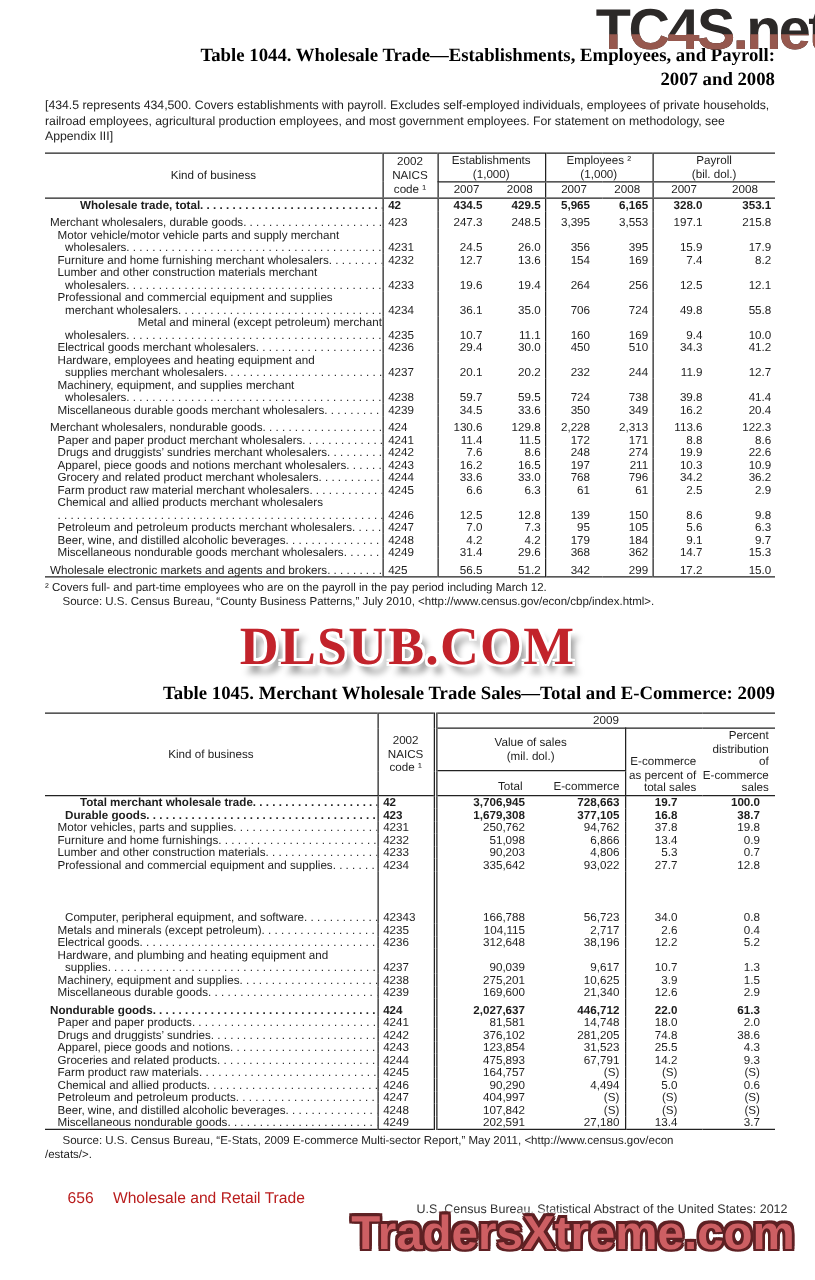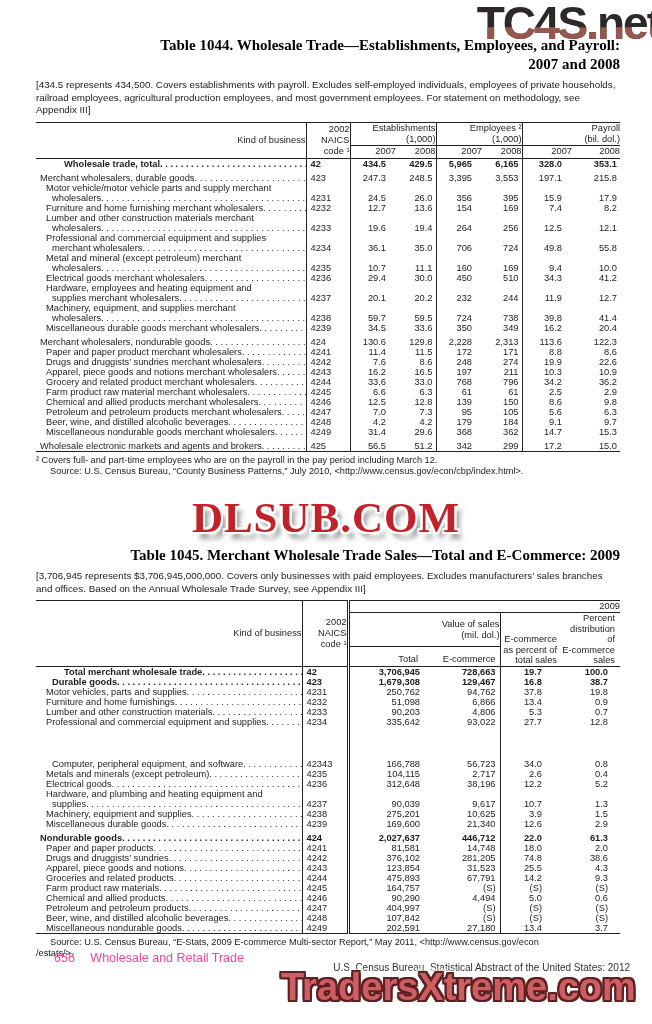--- a/index.html
+++ b/index.html
@@ -11,21 +11,21 @@
 
   .tbl-title{font-family:"Liberation Serif",serif;font-weight:bold;font-size:15px;
              line-height:19px;margin:0 0 5px 0;color:#000;text-align:right;}
   .note{font-size:9.8px;line-height:12.6px;margin:0 0 5px 0;color:#222;}
 
   table{border-collapse:collapse;width:584px;table-layout:fixed;}
   .dtbl{border-top:1px solid #222;border-bottom:1px solid #222;}
   td{padding:0;font-size:9.3px;color:#1d1d1d;}
   thead td{text-align:center;vertical-align:middle;line-height:11px;}
   tbody td{vertical-align:bottom;line-height:10px;}
-  .hb{border-bottom:1px solid #222;text-align:right;}
+  .hb{border-bottom:1px solid #222;}
   .gl{border-left:1px solid #222;}
   .dl{border-left:3px double #222;}
   .hg div{line-height:11px;}
   .hn div{line-height:11px;}
   .hp{text-align:right;vertical-align:bottom;padding-right:5px;}
   .hp div{line-height:10.5px;}
   .hy{padding-bottom:1px;}
   .hy45{text-align:right;vertical-align:bottom;padding-bottom:1px;}
   .hyt{padding-right:10px;}
   .hye{padding-right:4px;}
@@ -60,21 +60,21 @@
           font-family:"Liberation Serif",serif;font-weight:bold;font-size:43px;letter-spacing:1px;
           color:#c2232b;white-space:nowrap;
           text-shadow:-2px -2px 0 #fff,2px -2px 0 #fff,-2px 2px 0 #fff,2px 2px 0 #fff,
                       -2px 0 0 #fff,2px 0 0 #fff,0 -2px 0 #fff,0 2px 0 #fff,5px 7px 5px #9b9b9b;}
   #wm-bot{position:absolute;top:966px;left:281px;z-index:30;font-weight:bold;font-size:38px;
           letter-spacing:0px;color:#cd5f63;white-space:nowrap;
           text-shadow:-2px -2px 0 #5e2023,2px -2px 0 #5e2023,-2px 2px 0 #5e2023,2px 2px 0 #5e2023,
                       -2px 0 0 #5e2023,2px 0 0 #5e2023,0 -2px 0 #5e2023,0 2px 0 #5e2023,
                       -4px -4px 3px #fff,4px -4px 3px #fff,-4px 4px 3px #fff,4px 4px 3px #fff;}
 
-  #page-footer-left{position:absolute;left:54px;top:951px;font-size:12.5px;color:#ec4899;}
+  #page-footer-left{position:absolute;left:54px;top:951px;font-size:12.5px;color:#b91c1c;}
   #page-footer-left .pgnum{margin-right:12px;}
   #source-line{position:absolute;right:22px;top:962px;font-size:10px;color:#333;z-index:5;}
 </style>
 </head>
 <body>
 
 <div class="page">
 
   <div id="wm-top">
     <span class="w1">TC4S.net</span>
@@ -218,21 +218,21 @@
             <td class="nc gl">4234</td>
             <td class="num n07 gl">36.1</td>
             <td class="num n08">35.0</td>
             <td class="num n07 gl">706</td>
             <td class="num n08">724</td>
             <td class="num n07 gl">49.8</td>
             <td class="num n08">55.8</td>
           </tr>
           <tr class="">
             <td class="kc">
-              <div style="padding-left: 10px;">Metal and mineral (except petroleum) merchant</div>
+              <div style="padding-left: 10px; text-align: right;">Metal and mineral (except petroleum) merchant</div>
               <div class="lead" style="padding-left: 16px;">
                 <span class="lt">wholesalers</span>
                 <span class="ld"></span>
               </div>
             </td>
             <td class="nc gl">4235</td>
             <td class="num n07 gl">10.7</td>
             <td class="num n08">11.1</td>
             <td class="num n07 gl">160</td>
             <td class="num n08">169</td>
@@ -386,21 +386,21 @@
             <td class="nc gl">4245</td>
             <td class="num n07 gl">6.6</td>
             <td class="num n08">6.3</td>
             <td class="num n07 gl">61</td>
             <td class="num n08">61</td>
             <td class="num n07 gl">2.5</td>
             <td class="num n08">2.9</td>
           </tr>
           <tr class="">
             <td class="kc">
-              <div class="lead" style="padding-left: 10px;">
+              <div class="lead" style="padding-left: 10px; flex-direction: column;">
                 <span class="lt">Chemical and allied products merchant wholesalers</span>
                 <span class="ld"></span>
               </div>
             </td>
             <td class="nc gl">4246</td>
             <td class="num n07 gl">12.5</td>
             <td class="num n08">12.8</td>
             <td class="num n07 gl">139</td>
             <td class="num n08">150</td>
             <td class="num n07 gl">8.6</td>
@@ -472,21 +472,20 @@
     <div class="fns" id="fn44">
         <div>² Covers full- and part-time employees who are on the payroll in the pay period including March 12.</div>
         <div class="ind">Source: U.S. Census Bureau, “County Business Patterns,” July 2010, &lt;http://www.census.gov/econ/cbp/index.html&gt;.</div>
       </div>
   </div>
 
   <div id="wm-mid">DLSUB.COM</div>
 
   <div class="sec" id="sec45">
     <h2 class="tbl-title">Table 1045. Merchant Wholesale Trade Sales—Total and E-Commerce: 2009</h2>
-    <p class="note">[3,706,945 represents $3,706,945,000,000. Covers only businesses with paid employees. Excludes manufacturers’ sales branches and offices. Based on the Annual Wholesale Trade Survey, see Appendix III]</p>
 
     <table class="dtbl t45">
       <colgroup>
         <col style="width:266px">
           <col style="width:46px">
         <col style="width:80px">
           <col style="width:72px">
         <col style="width:62px">
           <col style="width:58px">
       </colgroup>
@@ -538,21 +537,21 @@
           </tr>
           <tr class="bold">
             <td class="kc">
               <div class="lead" style="padding-left: 4px; margin-left: 12px;">
                 <span class="lt">Durable goods</span>
                 <span class="ld"></span>
               </div>
             </td>
             <td class="nc gl">423</td>
             <td class="num tc dl">1,679,308</td>
-            <td class="num ec">129,467</td>
+            <td class="num ec">377,105</td>
             <td class="num pc gl">16.8</td>
             <td class="num dc">38.7</td>
           </tr>
           <tr class="">
             <td class="kc">
               <div class="lead" style="padding-left: 10px;">
                 <span class="lt">Motor vehicles, parts and supplies</span>
                 <span class="ld"></span>
               </div>
             </td>

